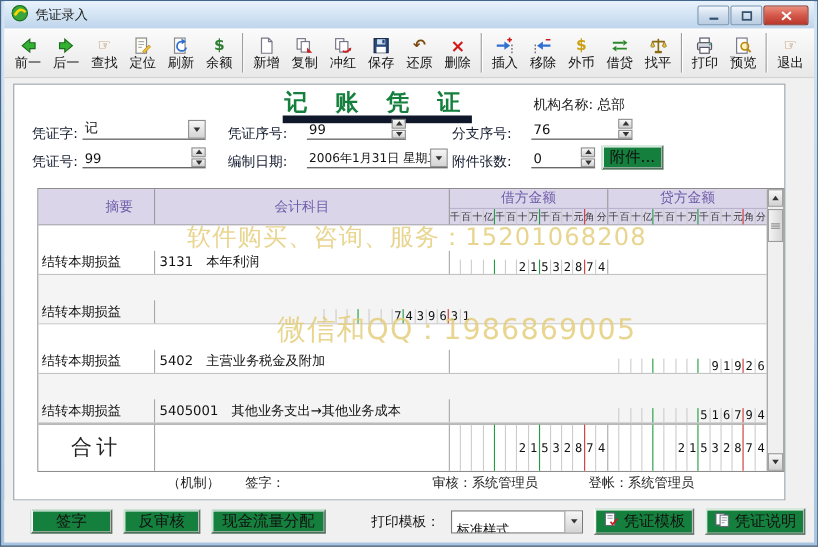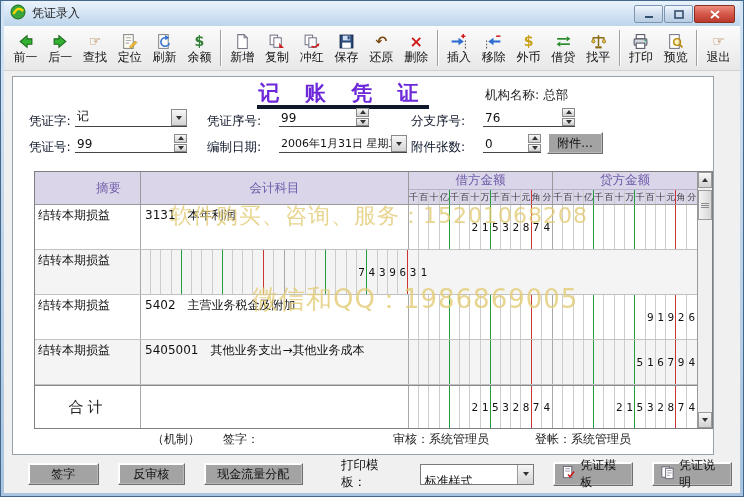--- a/index.html
+++ b/index.html
@@ -21,36 +21,36 @@
   .tbtn{ width:42px; height:41px; display:flex; flex-direction:column; align-items:center; justify-content:center; gap:1px; cursor:default; border:1px solid transparent;}
   .tbicon{ height:18px; display:flex; align-items:center; justify-content:center;}
   .tblabel{ font-size:12px; color:#111; line-height:13px; white-space:nowrap;}
   .tb-sep{ width:2px; height:36px; border-left:1px solid #9f9f9f; border-right:1px solid #fff; margin:0 3px;}
   .gly{ font-size:14px; line-height:17px; }
   
   .client{ background:#f0f0f0; height:467px; position:relative; }
   .panel{ position:absolute; left:8px; top:50px; width:702px; height:379px; background:#fff;
     border:1px solid #98a0a8; }
   .doc-title{ position:absolute; top:2px; left:0; width:660px; text-align:center; }
-  .doc-title span{ font-size:21px; font-weight:bold; color:#6d28d9; letter-spacing:9px;
-    border-bottom:4px solid #0f172a; padding:0 2px; }
+  .doc-title span{ font-size:21px; font-weight:bold; color:#15803d; letter-spacing:9px;
+    border-bottom:7px solid #0f172a; padding:0 2px; }
   .org{ position:absolute; left:472px; top:10px; font-size:12.5px; color:#222; }
   .flabel{ position:absolute; font-size:12.5px; color:#0f172a; }
   .fld{ position:absolute; height:20px; display:flex; align-items:flex-end; border-bottom:1px solid #444; }
   .fld .val{ flex:1; font-size:12px; color:#111; padding:0 2px 1px; white-space:nowrap; overflow:hidden;}
   .fld .val.small{ font-size:11px; }
   .spin{ width:13px; height:18px; display:flex; flex-direction:column; gap:1px; margin-bottom:0; }
   .spin>div{ flex:1; background:linear-gradient(#f8f8f8,#cfcfcf); border:1px solid #8a8a8a;
     display:flex; align-items:center; justify-content:center;}
   .darr{ width:16px; height:17px; background:linear-gradient(#f6f6f6,#d4d4d4); border:1px solid #8a8a8a;
     display:flex; align-items:center; justify-content:center; }
   .tri-up{ width:0;height:0;border-left:3px solid transparent;border-right:3px solid transparent;border-bottom:4px solid #333;}
   .tri-dn{ width:0;height:0;border-left:3px solid transparent;border-right:3px solid transparent;border-top:4px solid #333;}
-  .btn3d{ background:#a3a3a3; border:1px solid; border-color:#fdfdfd #6e6e6e #6e6e6e #fdfdfd;
-    box-shadow:inset -1px -1px 0 #b9b9b9, inset 1px 1px 0 #fff; font-size:12px; color:#111;
+  .btn3d{ background:#15803d; border:1px solid; border-color:#fdfdfd #6e6e6e #6e6e6e #fdfdfd;
+    box-shadow:inset -1px -1px 0 #b9b9b9, inset 1px 1px 0 #fff; font-size:14px; color:#111;
     display:flex; align-items:center; justify-content:center; cursor:default; }
   .cbrow{ position:absolute; display:flex; align-items:center; gap:5px; }
   .cb{ width:13px; height:13px; border:1px solid #a2a2a2; background:#f2f2f2; position:relative;}
   .cb::after{ content:""; position:absolute; left:2px; top:3px; width:7px; height:3px;
     border-left:2px solid #8c8c8c; border-bottom:2px solid #8c8c8c; transform:rotate(-45deg);}
   .cbrow span{ font-size:12.5px; color:#9b9b9b; }
   
   .vtable{ position:absolute; left:21px; top:94px; width:679px; display:flex; border:1px solid #808080; }
   .vmain{ width:662px; }
   .vhead{ display:flex; background:#dbd5ea; border-bottom:1px solid #9a9a9a; height:33px;}
@@ -63,43 +63,43 @@
   .hc-amt .lbl{ height:17px; display:flex; align-items:center; justify-content:center;
     font-size:12.5px; color:#6e5ca8;}
   .digit-head{ height:16px; display:grid; grid-template-columns:repeat(14,1fr); border-top:1px solid #b9b2cc;}
   .digit-head .amt-cell{ font-size:9px; color:#3a3a3a; font-family:"DejaVu Sans",sans-serif;}
   .amt-grid{ display:grid; grid-template-columns:repeat(14,1fr); height:100%; }
   .amt-cell{ border-right:1px solid #cccccc; display:flex; align-items:center; justify-content:center;
     font-family:"DejaVu Sans Mono",monospace; font-size:11px; color:#111; overflow:hidden;}
   .amt-cell.c4,.amt-cell.c8{ border-right:1px solid #1f9d3f;}
   .amt-cell.c12{ border-right:1px solid #cc3333;}
   .amt-cell.c14{ border-right:none;}
-  .vrow{ display:flex; height:45px; border-bottom:1px solid #c2c2c2; background:#fff;}
+  .vrow{ display:flex; height:45px; border-bottom:1px solid #c2c2c2; background:#fff;align-items:flex-end;}
   .vrow:nth-child(even){ background:#f4f4f4;}
   .c-sum{ width:106px; border-right:1px solid #a8a8a8; padding:2px 3px; font-size:12px; color:#111;}
   .c-acct{ width:268px; border-right:1px solid #a8a8a8; padding:2px 4px; font-size:12px; color:#111; white-space:nowrap; overflow:hidden;}
   .c-acct .code{ margin-right:12px; }
   .c-deb{ width:144px; border-right:1px solid #a8a8a8;}
   .c-cred{ width:144px;}
   .vtotal{ display:flex; height:43px; border-top:1px solid #8a8a8a; background:#fff;}
-  .vtotal .c-sum{ display:flex; align-items:center; justify-content:center; font-size:15px; letter-spacing:4px; color:#222;}
+  .vtotal .c-sum{ display:flex; align-items:center; justify-content:center; font-size:19px; letter-spacing:4px; color:#222;}
   
   .vscroll{ width:17px; background:#f0f0f0; border-left:1px solid #9a9a9a; display:flex; flex-direction:column;}
   .sbtn{ height:16px; background:linear-gradient(#f8f8f8,#d2d2d2); border:1px solid #9a9a9a;
     display:flex; align-items:center; justify-content:center;}
   .strack{ flex:1; position:relative; }
   .sthumb{ position:absolute; left:0; top:2px; width:100%; height:30px;
     background:linear-gradient(90deg,#f4f4f4,#d6d6d6); border:1px solid #9a9a9a;
     display:flex; flex-direction:column; gap:1px; align-items:center; justify-content:center;}
   .sthumb i{ display:block; width:8px; border-top:1px solid #8a8a8a;}
   
   .sig{ position:absolute; top:354px; font-size:12px; color:#222; white-space:nowrap;}
   
   .bottombar{ position:absolute; left:0; bottom:0; width:736px; height:38px; display:flex;
-    align-items:center; padding:0 8px 0 24px; gap:19px; background:#f0f0f0;}
+    align-items:center; padding:0 8px 0 24px; gap:10px; background:#f0f0f0;}
   .bottombar .sp{ flex:1; }
   .pt-label{ font-size:12.5px; color:#111; }
   .combo{ width:120px; height:21px; border:1px solid #7a7a7a; background:#fff; display:flex; align-items:stretch;}
   .combo .cval{ flex:1; font-size:12px; color:#111; padding:8px 4px; white-space:nowrap; overflow:hidden;}
   .combo .darr{ height:auto; border:none; border-left:1px solid #9a9a9a;}
   .icobtn{ height:24px; padding:0 7px; gap:4px; }
   
   .wm{ position:absolute; color:rgba(226,203,116,0.8); font-weight:normal; white-space:nowrap;
     pointer-events:none; z-index:50; letter-spacing:1px;margin-left:13px;}
   .wm1{ left:156px; top:200px; font-size:22px;}

